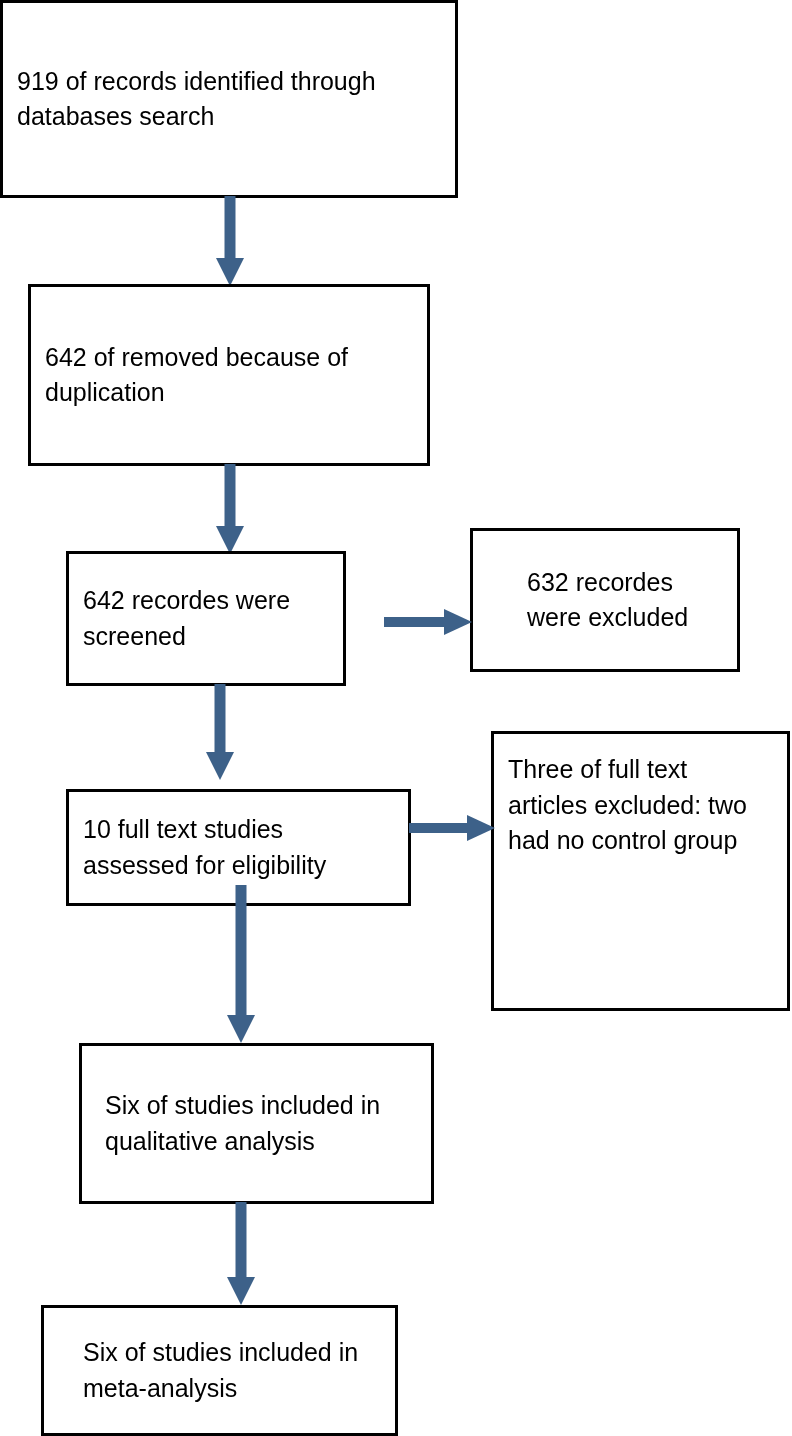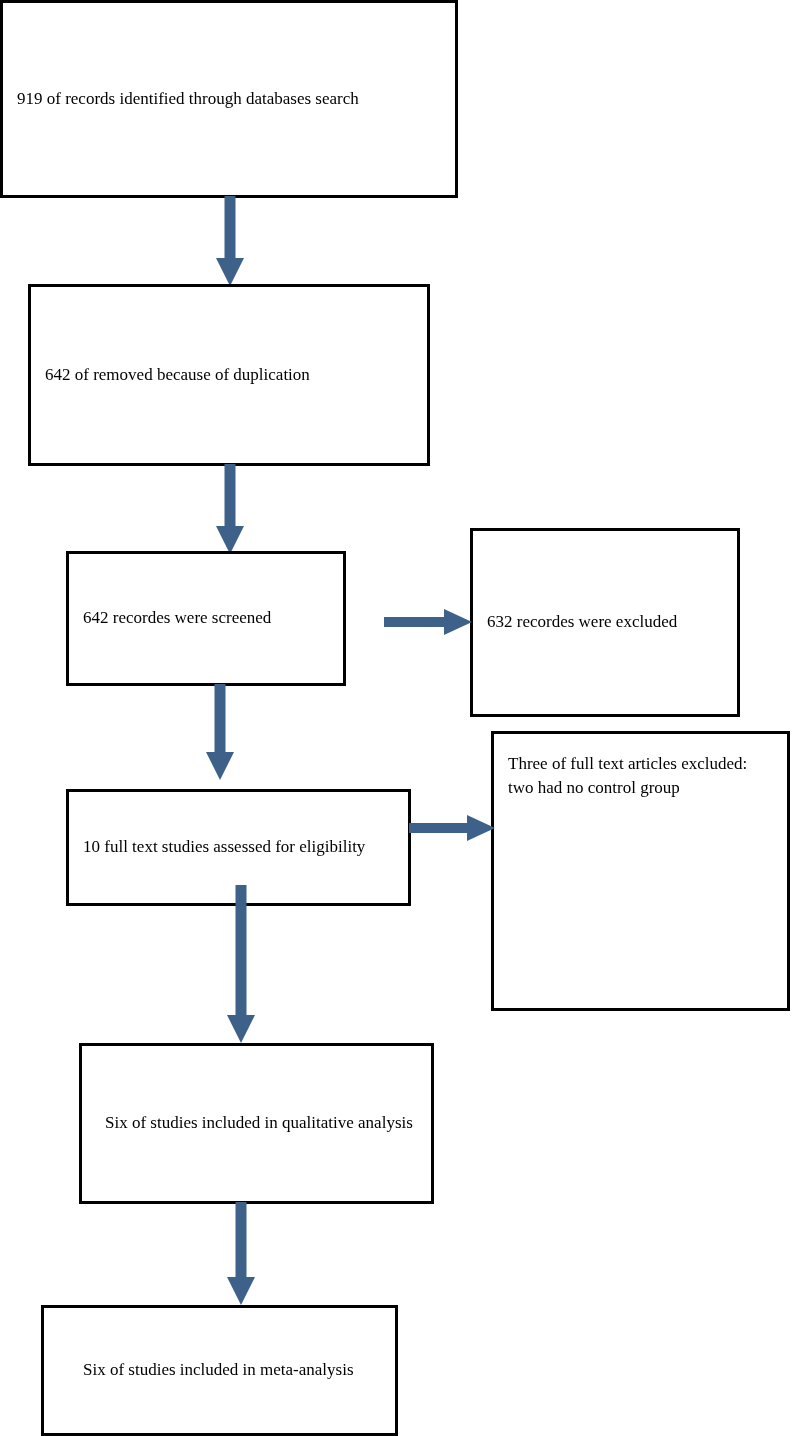--- a/index.html
+++ b/index.html
@@ -21,25 +21,24 @@
   .node {
     position: absolute;
     box-sizing: border-box;
     border: 3px solid #000000;
     background: #ffffff;
     display: flex;
     flex-direction: column;
     justify-content: center;
   }
   .node .txt {
-    font-size: 17px;
+    font-size: 25px;
     line-height: 1.42;
     padding: 0 14px;
     white-space: pre-line;
-    font-family: Liberation Serif, serif;
   }
   .node .txt + .txt {
     margin-top: 22px;
   }
   
   .arrow {
     position: absolute;
   }
   .arrow svg {
     display: block;
@@ -70,21 +69,21 @@
     <svg width="34" height="92" viewBox="0 0 34 92">
       <line x1="17" y1="0" x2="17" y2="66" stroke="#3d6189" stroke-width="11"></line>
       <polygon points="17,90 3,62 31,62" fill="#3d6189"></polygon>
     </svg>
   </div>
 
   <div class="node" style="left:66px; top:551px; width:280px; height:135px;">
     <div class="txt">642 recordes were screened</div>
   </div>
 
-  <div class="node" style="left:470px; top:528px; width:270px; height:189px;">
+  <div class="node" style="left:470px; top:528px; width:270px; height:144px;padding-left:40px;">
     <div class="txt">632 recordes were excluded</div>
   </div>
 
   <div class="arrow" style="left:384px; top:606px; width:90px; height:32px;">
     <svg width="90" height="32" viewBox="0 0 90 32">
       <line x1="0" y1="16" x2="64" y2="16" stroke="#3d6189" stroke-width="10"></line>
       <polygon points="88,16 60,3 60,29" fill="#3d6189"></polygon>
     </svg>
   </div>
 

